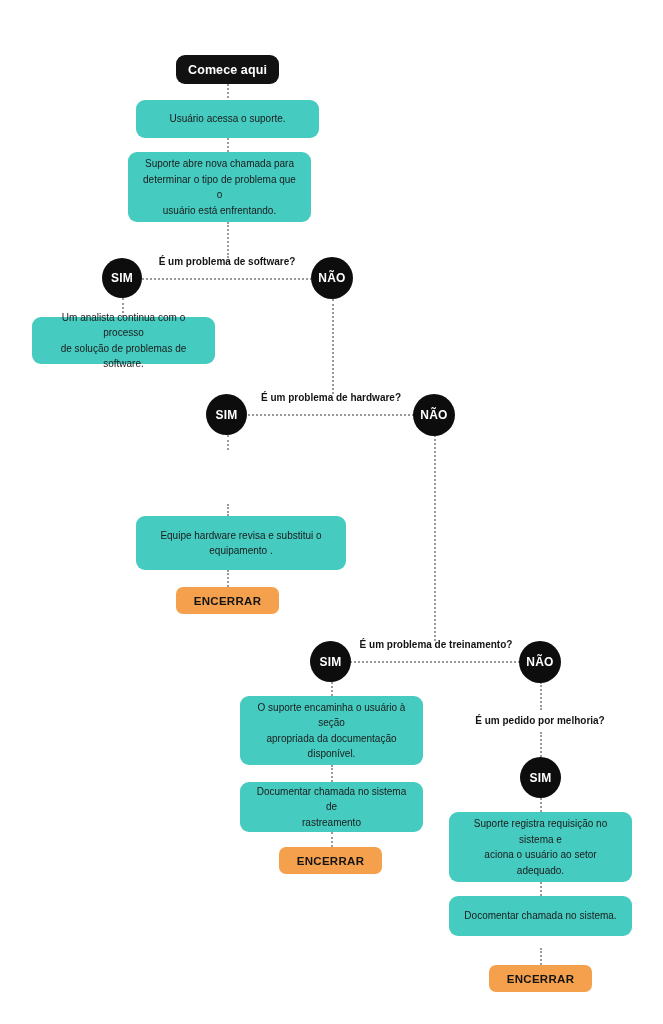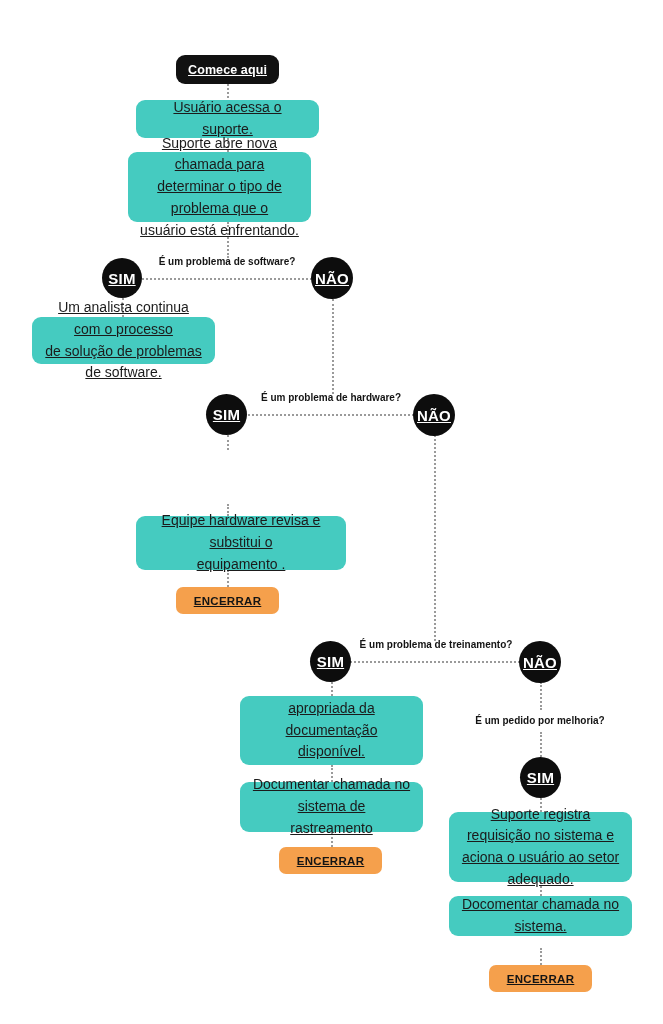--- a/index.html
+++ b/index.html
@@ -35,57 +35,56 @@
 
   
   .node {
     position: absolute;
     box-sizing: border-box;
     display: flex;
     align-items: center;
     justify-content: center;
     text-align: center;
     z-index: 3;
-    text-decoration: underline;
   }
 
   .node-start {
     background: #111111;
     color: #ffffff;
     border-radius: 9px;
     font-weight: bold;
     font-size: 12.5px;
     letter-spacing: 0.1px;
   }
 
   .node-process {
     background: #45cbc0;
     color: #1b1b1b;
     border-radius: 9px;
-    font-size: 14px;
+    font-size: 10px;
     line-height: 1.55;
     padding: 12px 12px;
   }
   .node-process span { display: block; }
 
   .node-end {
     background: #f5a04c;
     color: #141414;
     border-radius: 7px;
     font-weight: bold;
     font-size: 11.5px;
     letter-spacing: 0.3px;
   }
 
   .node-decision {
     background: #0d0d0d;
     color: #ffffff;
     border-radius: 50%;
     font-weight: bold;
-    font-size: 15px;
+    font-size: 12px;
     letter-spacing: 0.2px;
     text-align: right;
   }
 
   .question {
     position: absolute;
     color: #141414;
     font-weight: bold;
     font-size: 10px;
     white-space: nowrap;
@@ -176,20 +175,21 @@
   <div class="question" style="left:340px; top:639px; width:192px;">É um problema de treinamento?</div>
   <div class="node node-decision" style="left:310px; top:641px; width:41px; height:41px;">
     <span>SIM</span>
   </div>
   <div class="node node-decision" style="left:519px; top:641px; width:42px; height:42px;">
     <span>NÃO</span>
   </div>
 
   <div class="node node-process" style="left:240px; top:696px; width:183px; height:69px;">
     <div>
+      <span>O suporte encaminha o usuário à seção</span>
       <span>apropriada da documentação disponível.</span>
     </div>
   </div>
   <div class="node node-process" style="left:240px; top:782px; width:183px; height:50px;">
     <div>
       <span>Documentar chamada no sistema de</span>
       <span>rastreamento</span>
     </div>
   </div>
   <div class="node node-end" style="left:279px; top:847px; width:103px; height:27px;">

